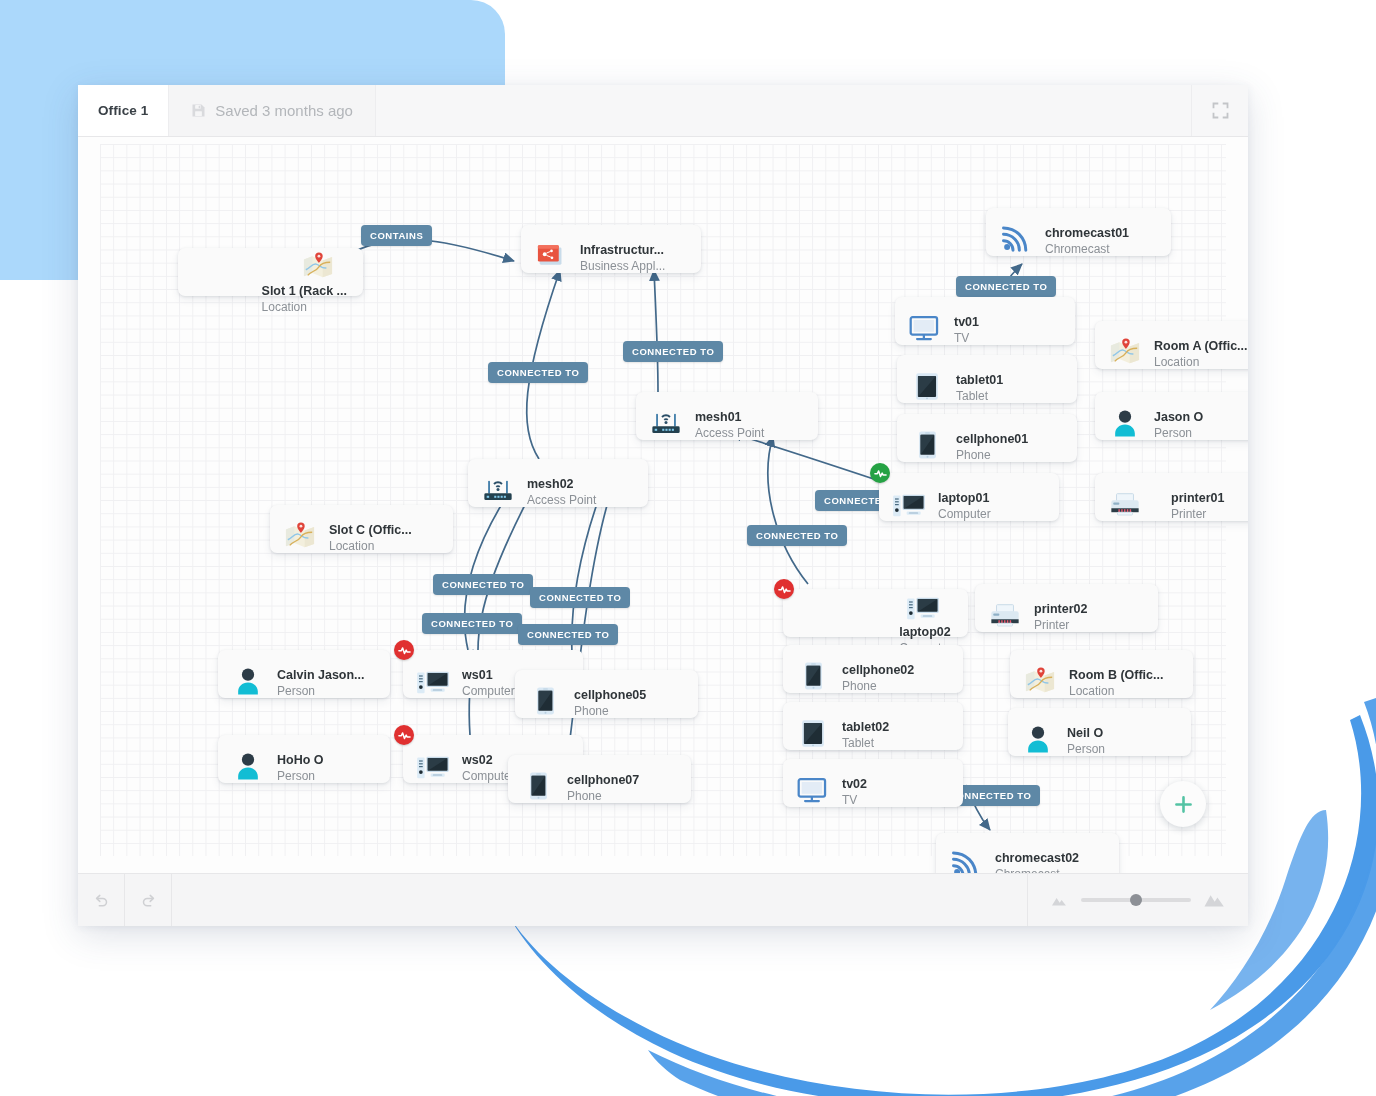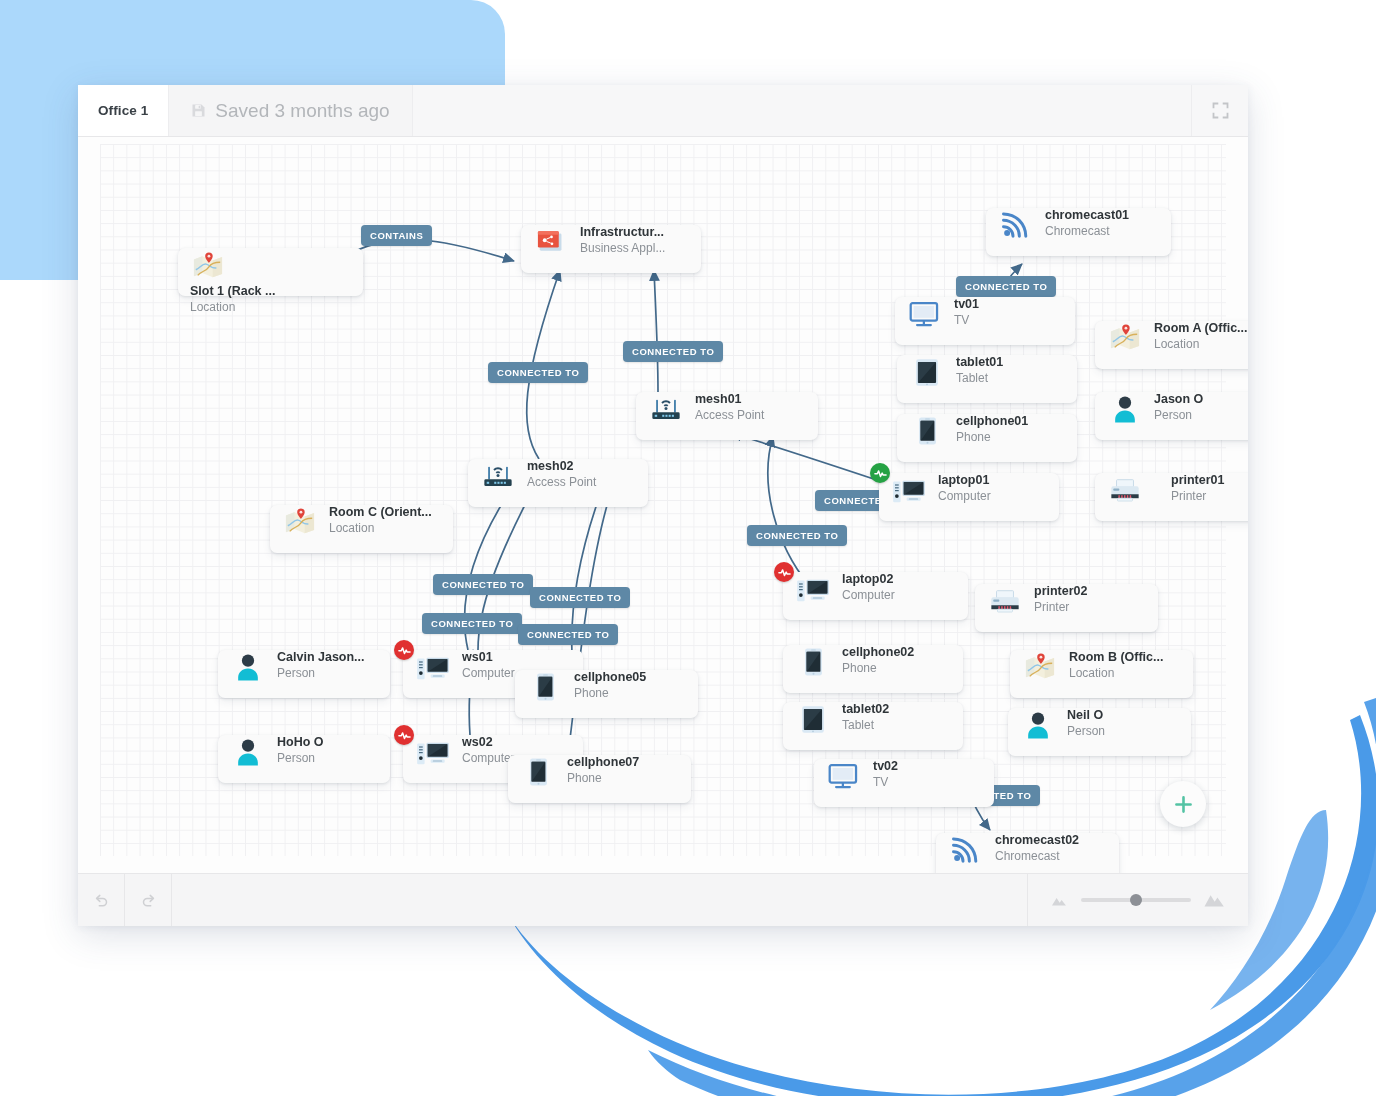--- a/index.html
+++ b/index.html
@@ -32,21 +32,21 @@
   }
   #tab-office{
     display:flex;align-items:center;padding:0 20px;background:#ffffff;
     font-size:13.5px;font-weight:bold;color:#3a4147;letter-spacing:.1px;
     border-right:1px solid #ededef;
   }
   #saved-chip{
     display:flex;align-items:center;gap:9px;padding:0 22px;
     border-right:1px solid #ededef;background:#f5f5f6;
   }
-  #saved-chip .lbl{font-size:19px;color:#b3b6ba;}
+  #saved-chip .lbl{font-size:15px;color:#b3b6ba;}
   .save-ico{width:15px;height:15px;display:block;}
   #header-spacer{flex:1;background:#f7f7f8;}
   #fullscreen-btn{
     width:56px;display:flex;align-items:center;justify-content:center;
     border-left:1px solid #ededef;background:#f7f7f8;cursor:pointer;
   }
 
   
   #graph-canvas{
     position:relative;height:736px;background:#fdfdfd;overflow:hidden;
@@ -56,21 +56,21 @@
     background-image:
       linear-gradient(to right, #f0f0f2 1px, transparent 1px),
       linear-gradient(to bottom, #f0f0f2 1px, transparent 1px);
     background-size:13.2px 13.2px;
     z-index:0;
   }
   #edge-layer{position:absolute;left:0;top:0;width:1170px;height:736px;z-index:1;}
 
   
   .node{
-    position:absolute;z-index:3;display:flex;align-items:flex-start;
+    position:absolute;z-index:3;display:flex;align-items:flex-end;
     background:#fafafa;border-radius:7px;
     box-shadow:0 1px 3px rgba(45,60,80,.13), 0 4px 9px rgba(45,60,80,.07);
     padding:0 16px 0 12px;height:48px;box-sizing:border-box;cursor:pointer;
   }
   .node .ico{
     width:36px;height:34px;flex:0 0 36px;margin-right:11px;position:relative;
     display:flex;align-items:center;justify-content:center;
   }
   .node .txt{display:flex;flex-direction:column;justify-content:center;line-height:1.18;}
   .node .t1{font-size:12.5px;font-weight:bold;color:#2f3539;white-space:nowrap;}
@@ -439,21 +439,21 @@
         <path d="M2 9 11 5.5 22 10 32 6.5v18L22 28 11 23.5 2 27z" fill="#f3efdd"></path>
         <path d="M2 9 11 5.5v18L2 27z" fill="#e8eadf"></path>
         <path d="M22 10 32 6.5v18L22 28z" fill="#ece7d2"></path>
         <path d="M4 20c5-2 7-7 11-6s6 5 11 4" fill="none" stroke="#8fc6e8" stroke-width="1.6"></path>
         <path d="M6 26c4-5 9-4 12-9s8-5 12-5" fill="none" stroke="#d8b05a" stroke-width="1.4"></path>
         <path d="M18 1.5a4 4 0 0 0-4 4c0 3 4 7 4 7s4-4 4-7a4 4 0 0 0-4-4z" fill="#e0443a"></path>
         <circle cx="18" cy="5.5" r="1.5" fill="#fff" opacity=".85"></circle>
             </svg>
           </div>
      <div class="txt">
-       <span class="t1">Room C (Orient...</span>
+       <span class="t1">Slot C (Offic...</span>
        <span class="t2">Location</span>
      </div>
         </div>
         <div class="node" style="left: 140px; top: 513px; width: 172px;">
           <div class="ico">
             <svg viewBox="0 0 28 30" width="26" height="28">
         <circle cx="14" cy="8.2" r="6.6" fill="#2d3c47"></circle>
         <path d="M14 16.6c-6.2 0-10.6 4.4-10.6 9.8v3.1h21.2v-3.1c0-5.4-4.4-9.8-10.6-9.8z" fill="#12bdd4"></path>
             </svg>
           </div>
@@ -551,21 +551,21 @@
         <path d="M2.6 5h14.8L2.6 26.5z" fill="#2b3c46"></path>
         <rect x="7.4" y="2.6" width="5.2" height="1.1" rx="0.5" fill="#b9cfe0"></rect>
         <circle cx="10" cy="28.6" r="1.1" fill="#b9cfe0"></circle>
             </svg>
           </div>
      <div class="txt">
        <span class="t1">cellphone07</span>
        <span class="t2">Phone</span>
      </div>
         </div>
-        <div class="node" style="left: 705px; top: 435px; width: 185px;">
+        <div class="node" style="left: 705px; top: 452px; width: 185px; flex-direction: column;">
           <div class="badge red">
             <svg width="13" height="13" viewBox="0 0 14 14">
     <path d="M1 7.2h2.6L5 4.2l2 6 1.8-3.6 1.1 2.1H13" fill="none" stroke="#fff" stroke-width="1.6" stroke-linecap="round" stroke-linejoin="round"></path>
             </svg>
           </div>
           <div class="ico">
             <svg viewBox="0 0 36 30" width="34" height="28">
         <rect x="1" y="6" width="8" height="22" rx="1.3" fill="#dcebf6"></rect>
         <g fill="#4a6b80">
                 <rect x="3" y="9" width="4" height="1.3"></rect>
@@ -658,21 +658,21 @@
             <svg viewBox="0 0 28 30" width="26" height="28">
         <circle cx="14" cy="8.2" r="6.6" fill="#2d3c47"></circle>
         <path d="M14 16.6c-6.2 0-10.6 4.4-10.6 9.8v3.1h21.2v-3.1c0-5.4-4.4-9.8-10.6-9.8z" fill="#12bdd4"></path>
             </svg>
           </div>
      <div class="txt">
        <span class="t1">Neil O</span>
        <span class="t2">Person</span>
      </div>
         </div>
-        <div class="node" style="left: 736px; top: 622px; width: 180px;">
+        <div class="node" style="left: 705px; top: 622px; width: 180px;">
           <div class="ico">
             <svg viewBox="0 0 34 28" width="32" height="27">
         <rect x="1.8" y="2" width="28" height="18.5" rx="2" fill="none" stroke="#4a86c8" stroke-width="2.4"></rect>
         <rect x="5" y="5" width="21.6" height="12.5" fill="#cfe0f2" opacity=".55"></rect>
         <path d="M15.8 20.5v4.2" stroke="#4a86c8" stroke-width="2.4"></path>
         <path d="M8.6 25.2h14.6" stroke="#4a86c8" stroke-width="2.4" stroke-linecap="round"></path>
             </svg>
           </div>
      <div class="txt">
        <span class="t1">tv02</span>

